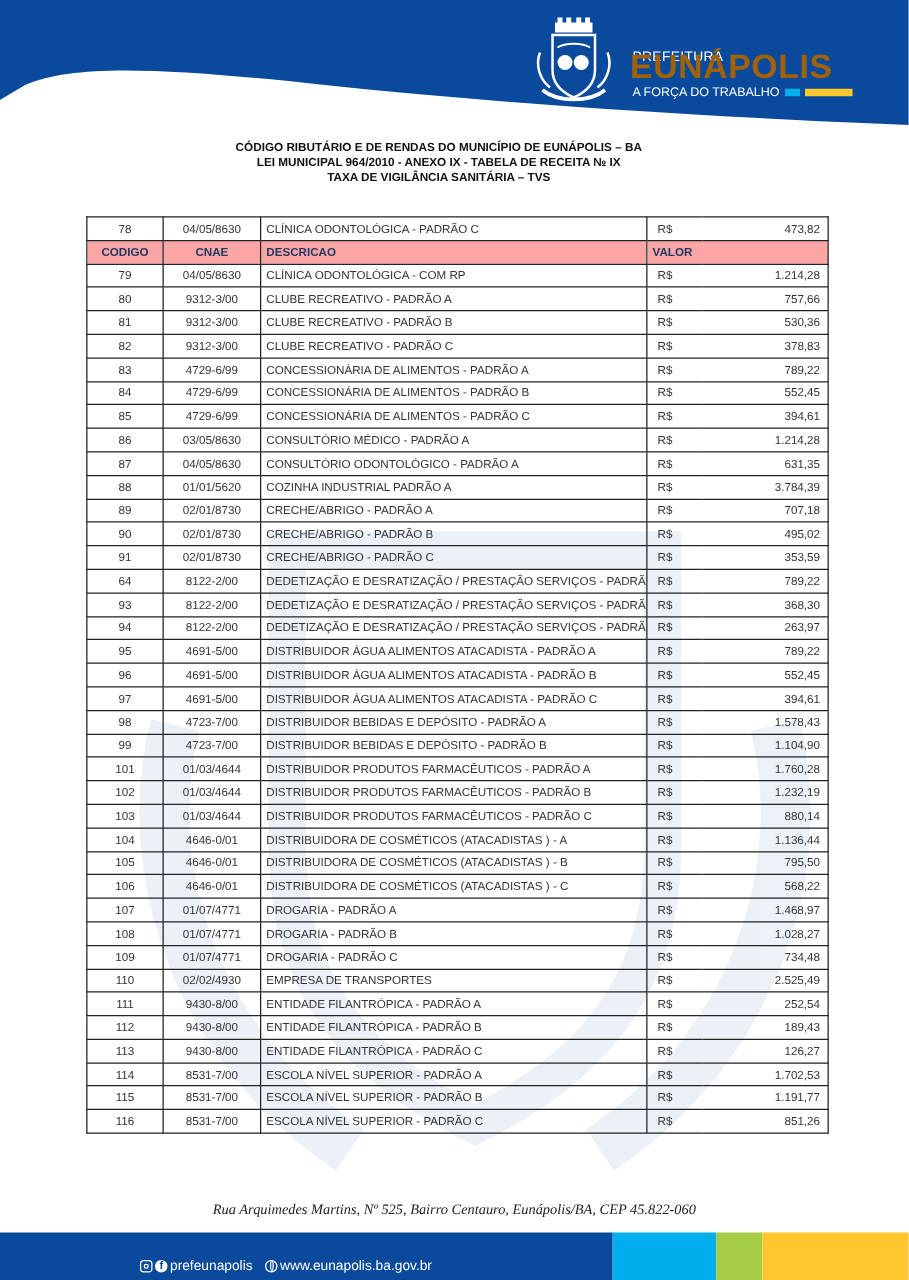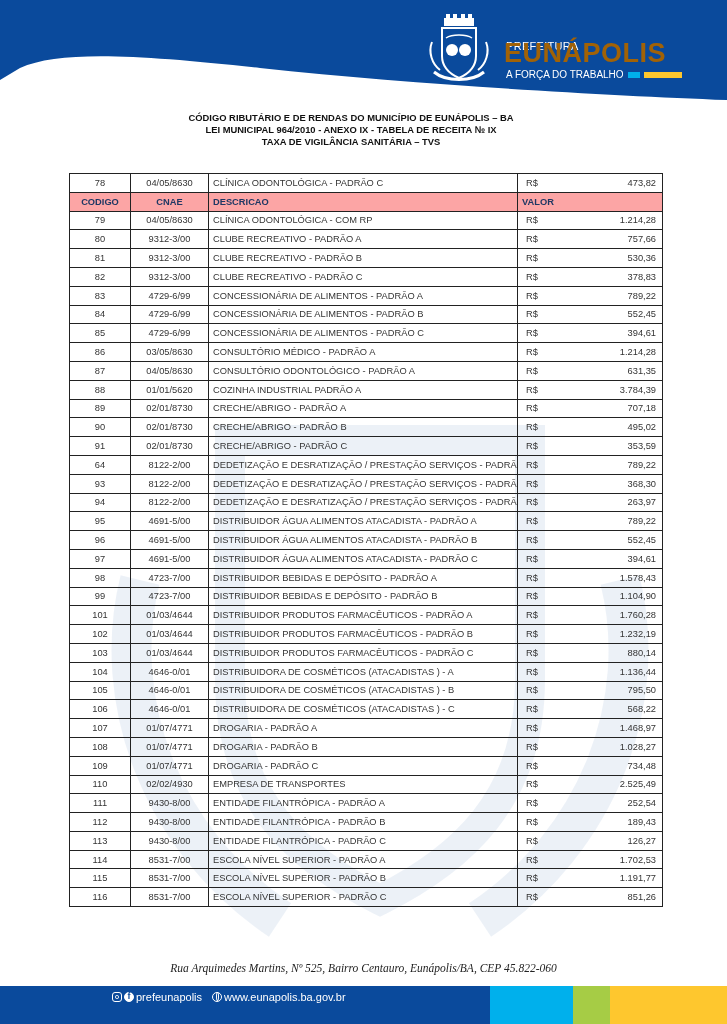--- a/index.html
+++ b/index.html
@@ -32,21 +32,21 @@
   tr.head td { background: #fca5a5; font-weight: bold; color: #1f3864; }
   tr.head td.h-valor { text-align: left; }
 
   .address { position: absolute; left: 0; width: 727px; top: 962px; text-align: center; font-family: "Liberation Serif", serif; font-size: 11.5px; color: #222; font-style: italic; }
 
   .footer { position: absolute; left: 0; top: 986px; width: 727px; height: 38px; display: flex; }
   .footer .seg-blue { background: #0a4a9c; width: 490px; position: relative; }
   .footer .seg-cyan { background: #00b0ec; width: 83px; }
   .footer .seg-green { background: #a6cc45; width: 37px; }
   .footer .seg-yellow { background: #fec72e; width: 117px; }
-  .footer-links { position: absolute; left: 112px; top: 5px; color: #ffffff; font-size: 11px; display: flex; align-items: center; gap: 2px; white-space: nowrap; }
+  .footer-links { position: absolute; left: 112px; top: 21px; color: #ffffff; font-size: 11px; display: flex; align-items: center; gap: 2px; white-space: nowrap; }
   .ico-circle { display: inline-block; width: 10px; height: 10px; border-radius: 50%; border: 1.3px solid #fff; box-sizing: border-box; position: relative; }
   .ico-ig { border-radius: 3px; }
   .ico-ig::after { content: ""; position: absolute; left: 2px; top: 2px; width: 3.5px; height: 3.5px; border: 1px solid #fff; border-radius: 50%; box-sizing: border-box; }
   .ico-fb { background: #fff; }
   .ico-fb::after { content: "f"; position: absolute; left: 2.5px; top: -2px; font-size: 9px; font-weight: bold; color: #0a4a9c; }
   .ico-web::after { content: ""; position: absolute; left: 2.5px; top: -1px; width: 3px; height: 9px; border: 1px solid #fff; border-radius: 50%; box-sizing: border-box; }
   .gap { width: 6px; display: inline-block; }
 </style>
 </head>
 <body>

